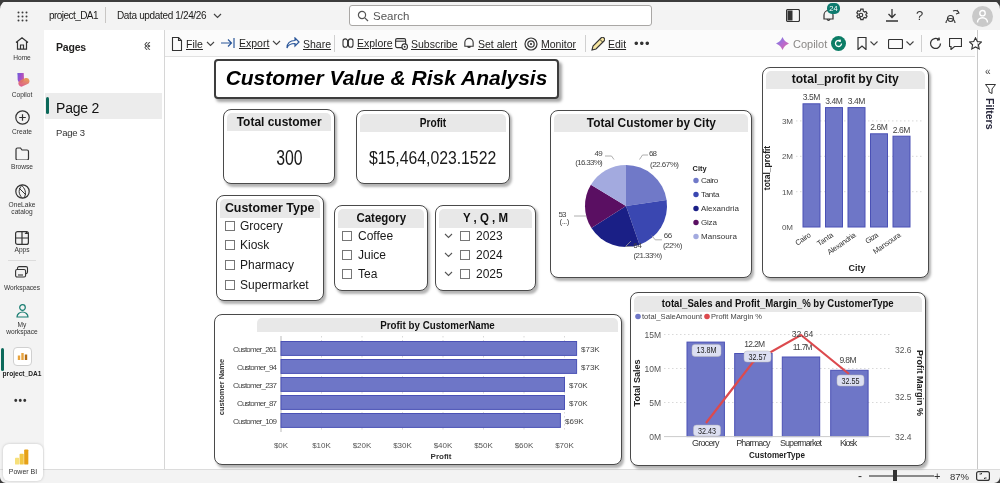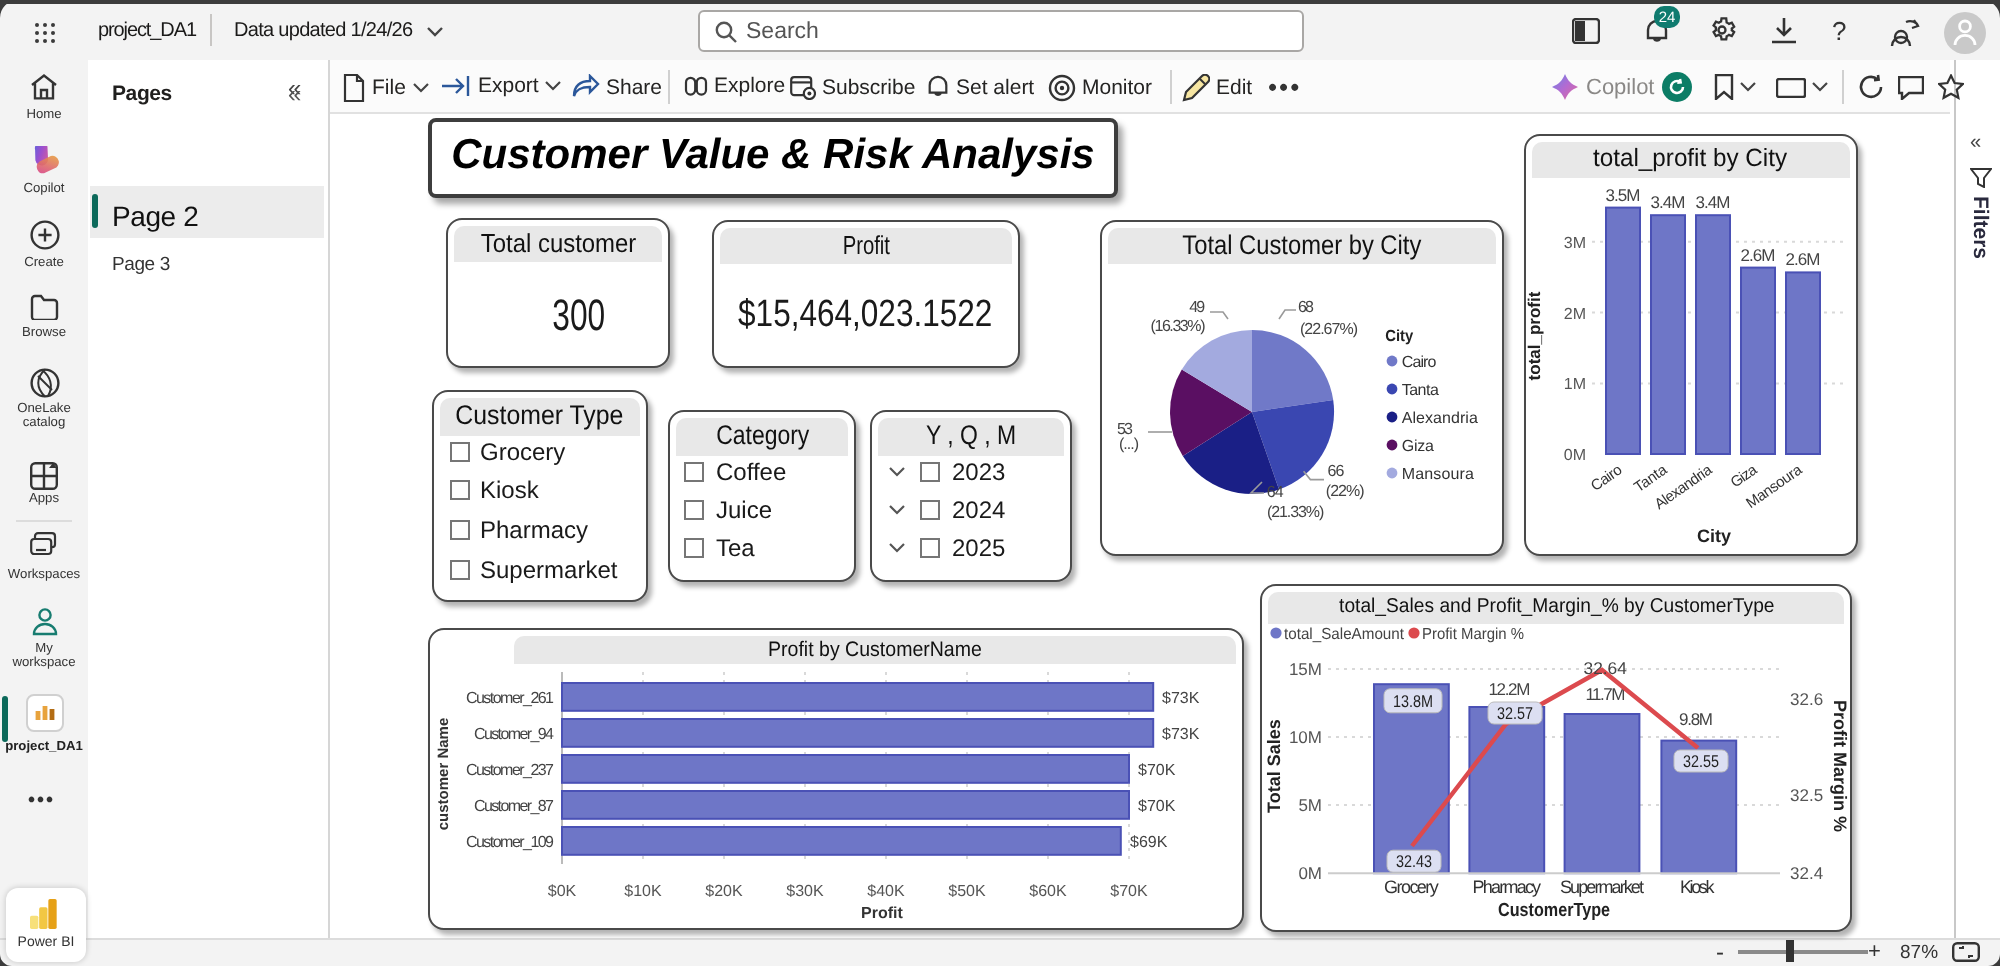--- a/index.html
+++ b/index.html
@@ -9,24 +9,24 @@
 
 #topbar{left:0;top:0;width:1000px;height:30px;background:#f3f3f3;}
 #toolbar{left:165px;top:30px;width:810px;height:27px;background:#fbfbfb;border-bottom:1px solid #e1e1e1;}
 #rail{left:0;top:30px;width:44px;height:439px;background:#f3f3f3;}
 #pages{left:44px;top:30px;width:121px;height:439px;background:#fff;border-right:1px solid #d6d6d6;}
 #canvas{left:166px;top:57px;width:809px;height:412px;background:#fff;}
 #filters{left:977px;top:30px;width:23px;height:439px;background:#fff;border-left:1px solid #c8c8c8;}
 #statusbar{left:0;top:469px;width:1000px;height:14px;background:#f3f3f3;border-top:1px solid #dcdcdc;}
 
 .card{position:absolute;background:#fff;border:1px solid #4a4a4a;border-radius:8px;box-shadow:2px 2.5px 2.5px rgba(0,0,0,0.3);}
-.chead{position:absolute;left:3px;right:3px;top:3px;background:#e8e8e8;border-radius:5px 5px 0 0;text-align:center;font-weight:normal;color:#111;}
+.chead{position:absolute;left:3px;right:3px;top:3px;background:#e8e8e8;border-radius:5px 5px 0 0;text-align:center;font-weight:bold;color:#111;}
 .cx{display:inline-block;transform-origin:center;}
 .railitem{position:absolute;width:44px;text-align:center;color:#333;font-size:6.6px;}
-.tbi{display:inline-flex;align-items:center;gap:3px;font-size:10.5px;color:#252423;white-space:nowrap;}
+.tbi{display:inline-flex;align-items:center;gap:3px;font-size:10.5px;color:#252423;white-space:nowrap;text-decoration:underline;}
 .cb{position:absolute;width:10px;height:10px;border:1px solid #767676;background:#fff;}
 .sltxt{position:absolute;font-size:12px;color:#1a1a1a;}
 </style>
 </head>
 <body>
 <div id="topbar" class="abs"></div>
 <div id="toolbar" class="abs"></div>
 <div id="rail" class="abs"></div>
 <div id="pages" class="abs"></div>
 <div id="canvas" class="abs"></div>

